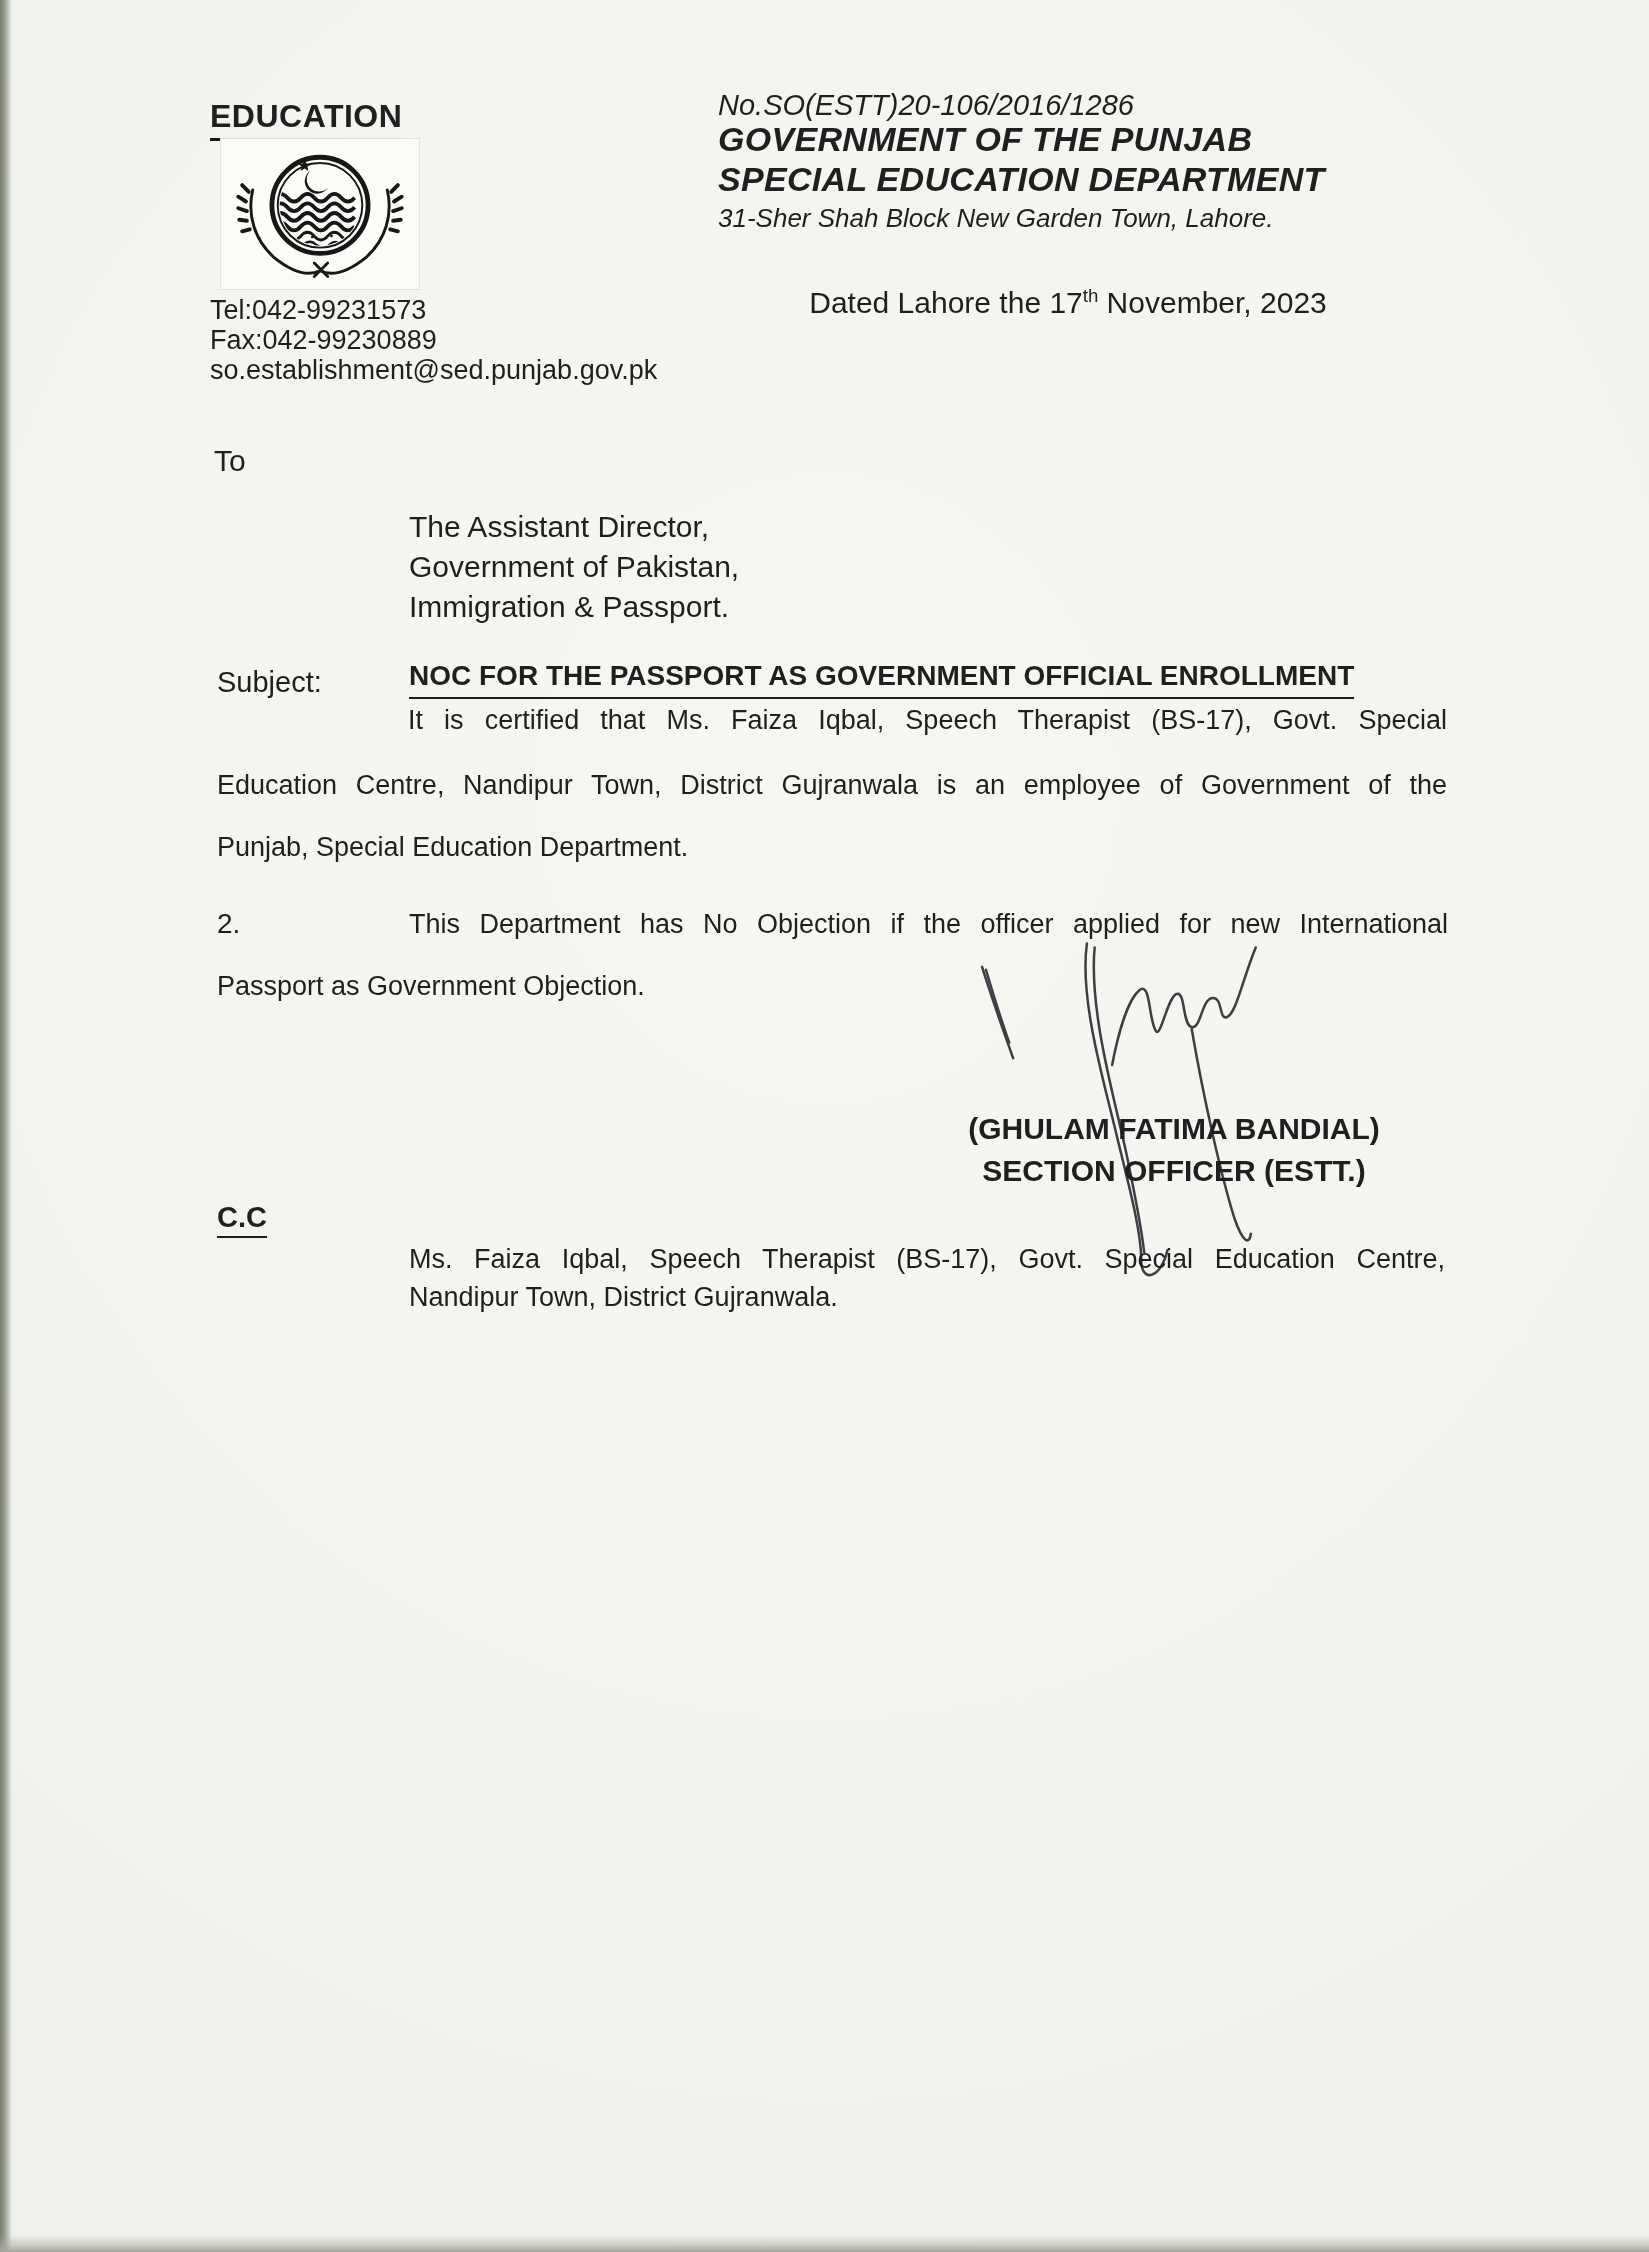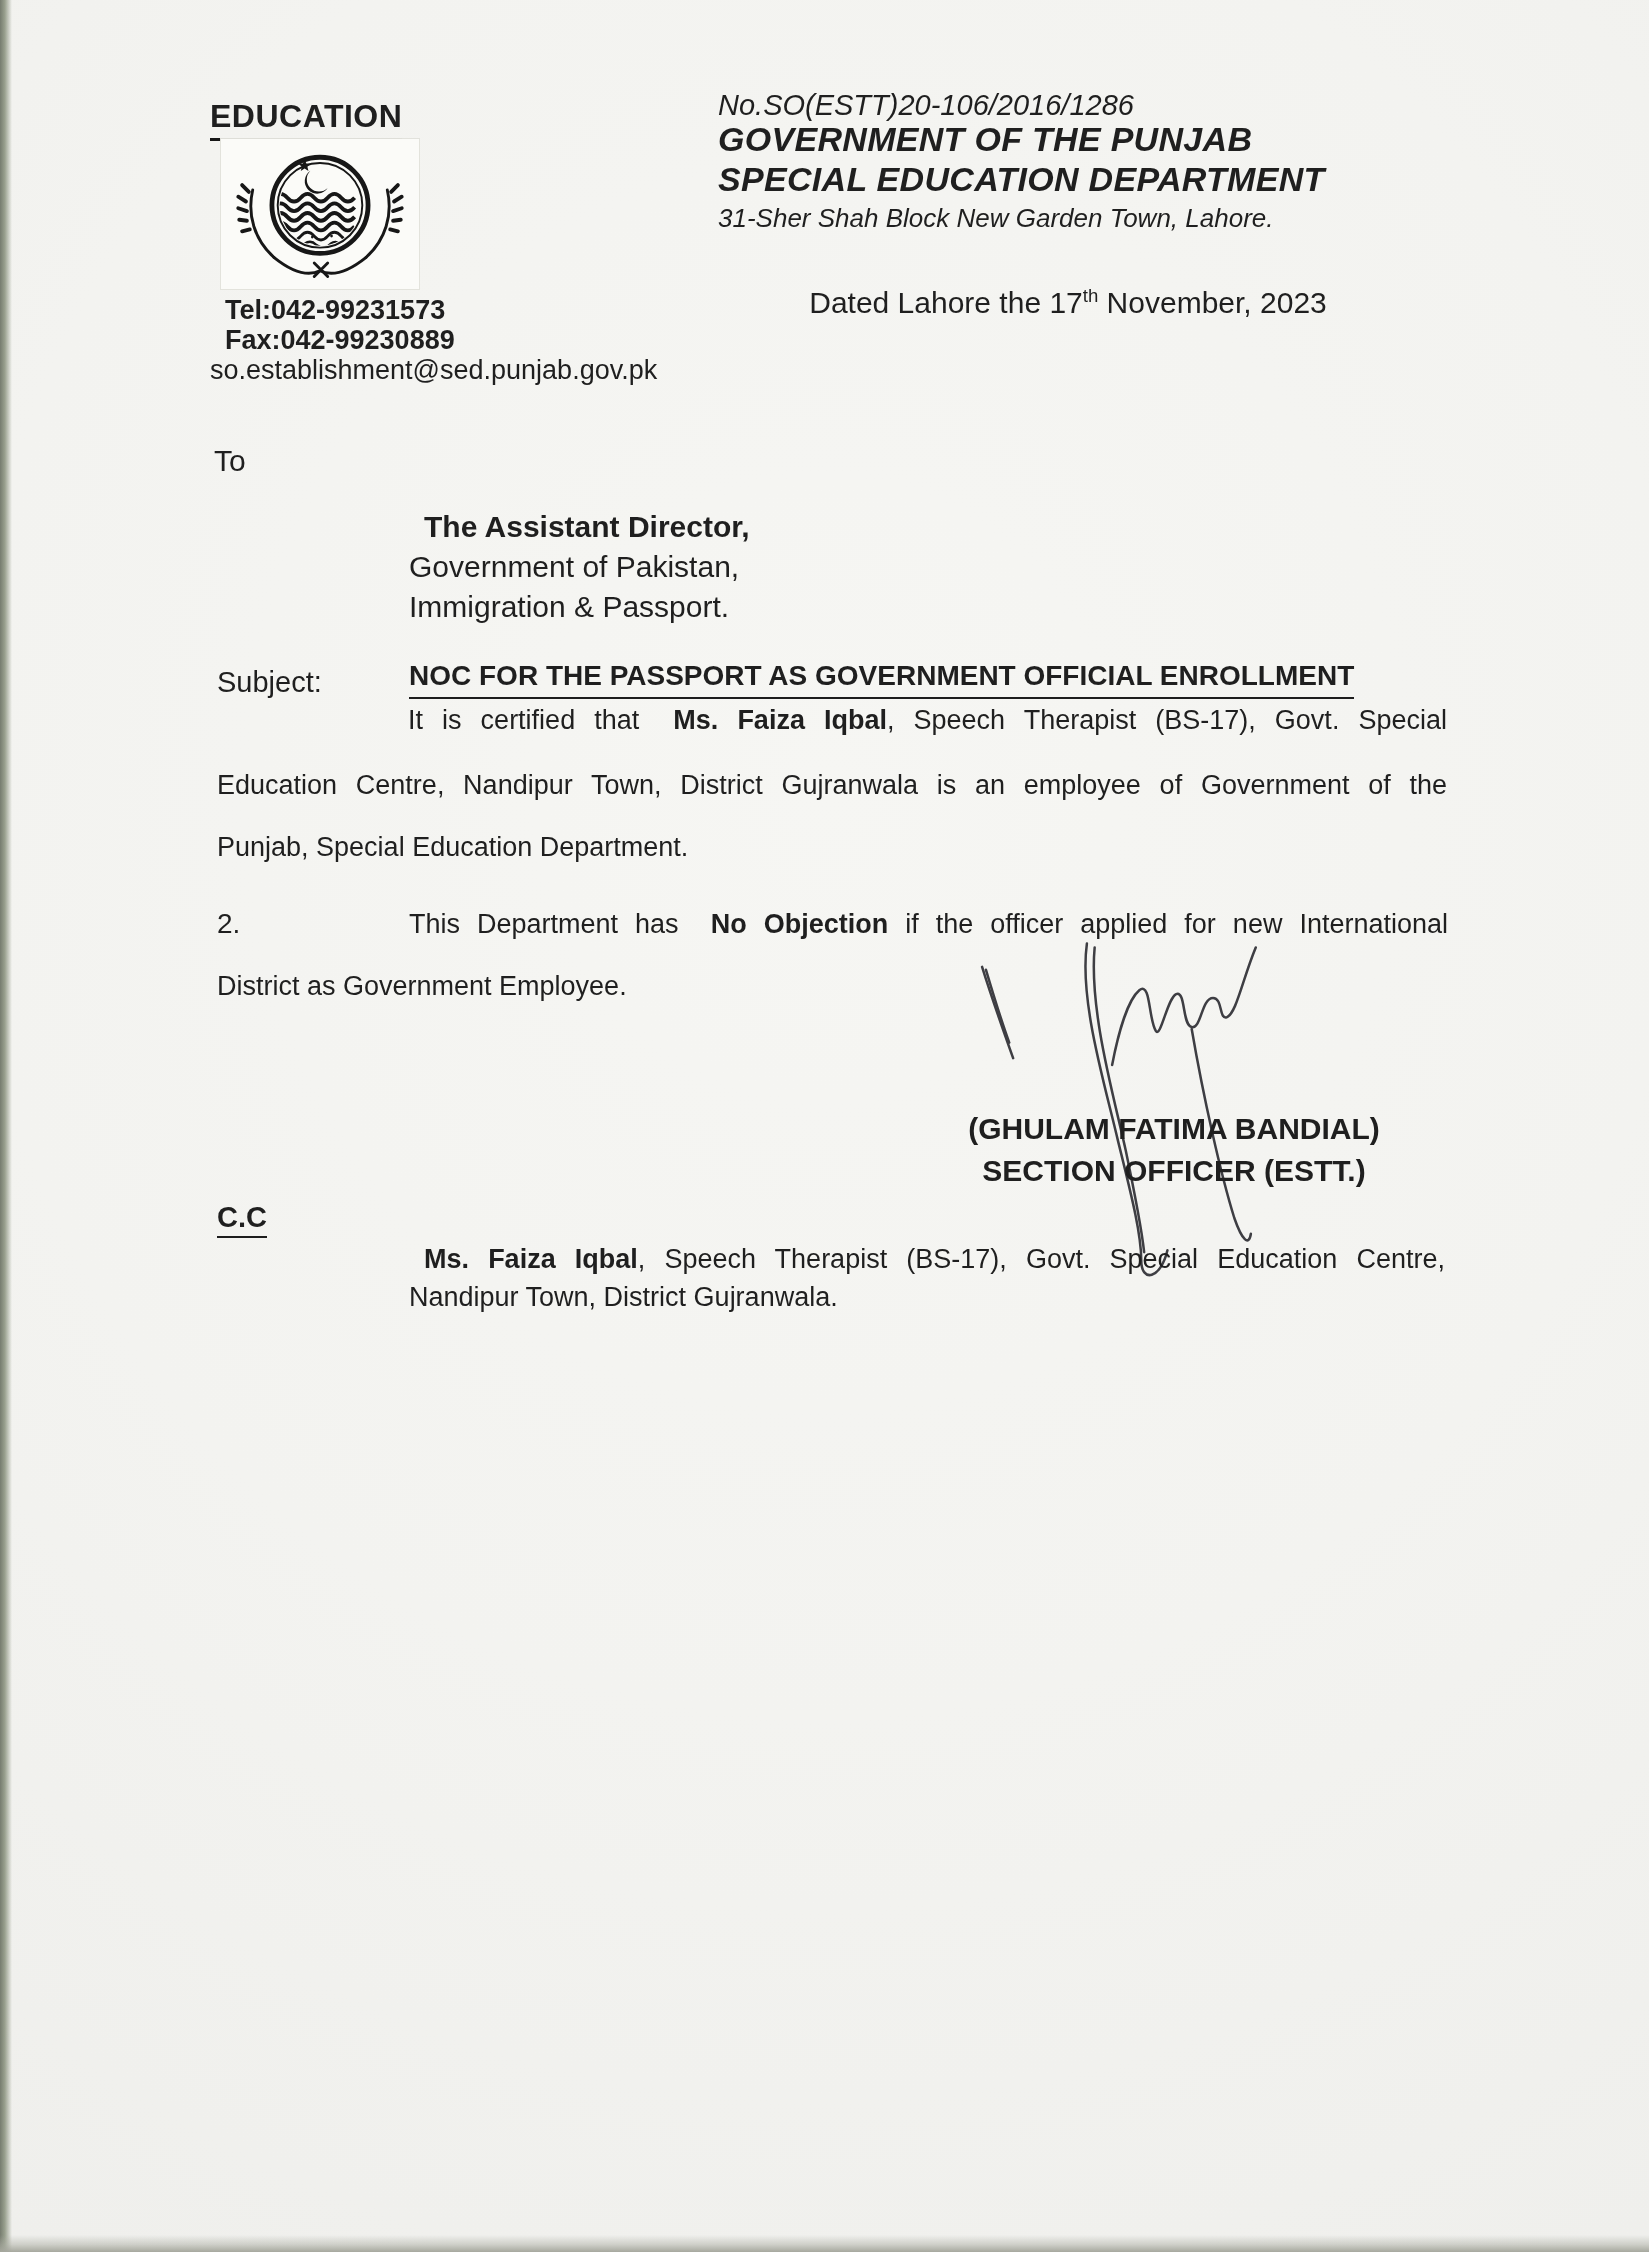--- a/index.html
+++ b/index.html
@@ -2,21 +2,21 @@
 <html><head>
 <meta charset="utf-8">
 <style>
   html,body{margin:0;padding:0;background:#e7e7e3;}
   .paper{
     position:relative;width:1650px;height:2252px;overflow:hidden;
     background:radial-gradient(95% 75% at 50% 35%, #f6f6f3 0%, #f3f3f0 55%, #efefec 100%);
     font-family:"Liberation Sans","DejaVu Sans",sans-serif;color:#1f1f1f;
   }
   .abs{position:absolute;}
-  .b{font-weight:700;margin-left:15px;}
+  .b{font-weight:400;}
   .jl{text-align:justify;text-align-last:justify;}
   sup{font-size:0.62em;}
   .edge-left{left:0;top:0;width:11.6px;height:100%;
     background:linear-gradient(90deg,#767c6f 0%,#99a08e 40%,rgba(243,243,240,0) 100%);}
   .edge-bottom{left:0;bottom:0;width:100%;height:17.5px;
     background:linear-gradient(180deg,rgba(176,178,168,0) 0%,rgba(174,176,166,.5) 55%,#a6a89e 100%);}
   .registered{font-size:32px;font-weight:700;letter-spacing:0.5px;border-bottom:3.9px solid #161616;padding-bottom:2.9px;}
   .contact{font-size:27px;line-height:29px;}
   .email{text-underline-offset:2.9px;}
   .hdr-center{width:679px;text-align:left;font-style:italic;}
@@ -104,21 +104,21 @@
   <div class="abs body-txt jl" style="left:217px;top:705px;width:1230px;text-indent:191px;">
     <span>It is certified that </span><span class="b">Ms. Faiza Iqbal</span><span>, Speech Therapist (BS-17), Govt. Special</span>
   </div>
   <div class="abs body-txt jl" style="left:217px;top:770px;width:1230px;">Education Centre, Nandipur Town, District Gujranwala is an employee of Government of the</div>
   <div class="abs body-txt" style="left:217px;top:832px;">Punjab, Special Education Department.</div>
 
   <div class="abs" style="left:217px;top:908px;font-size:28px;">2.</div>
   <div class="abs body-txt jl" style="left:409px;top:909px;width:1039px;">
     <span>This Department has </span><span class="b">No Objection</span><span> if the officer applied for new International</span>
   </div>
-  <div class="abs body-txt" style="left:217px;top:971px;">District as Government Employee.</div>
+  <div class="abs body-txt" style="left:217px;top:971px;">Passport as Government Objection.</div>
 
   <svg class="abs" style="left:951px;top:898px;" width="330" height="427" viewBox="980 925 340 440">
     <g fill="none" stroke="#2b2b31" stroke-width="2.6" stroke-linecap="round" opacity="0.9">
       <path d="M1012,996 C1022,1028 1034,1062 1044,1090"></path>
       <path d="M1016,999 C1024,1026 1032,1052 1040,1074"></path>
       <path d="M1120,972 C1112,1030 1138,1115 1152,1175 C1165,1228 1176,1270 1176,1298 C1176,1322 1196,1318 1203,1288"></path>
       <path d="M1128,976 C1122,1040 1148,1130 1160,1185 C1169,1228 1176,1262 1179,1290"></path>
       <path d="M1146,1097 C1152,1066 1162,1030 1174,1020 C1186,1011 1183,1048 1191,1062 C1196,1070 1203,1028 1212,1024 C1222,1020 1218,1056 1228,1058 C1238,1060 1238,1028 1250,1028 C1260,1028 1256,1050 1264,1048 C1274,1044 1280,1010 1294,976"></path>
       <path d="M1228,1060 C1240,1130 1258,1210 1272,1255 C1280,1278 1287,1284 1289,1271"></path>
     </g>

